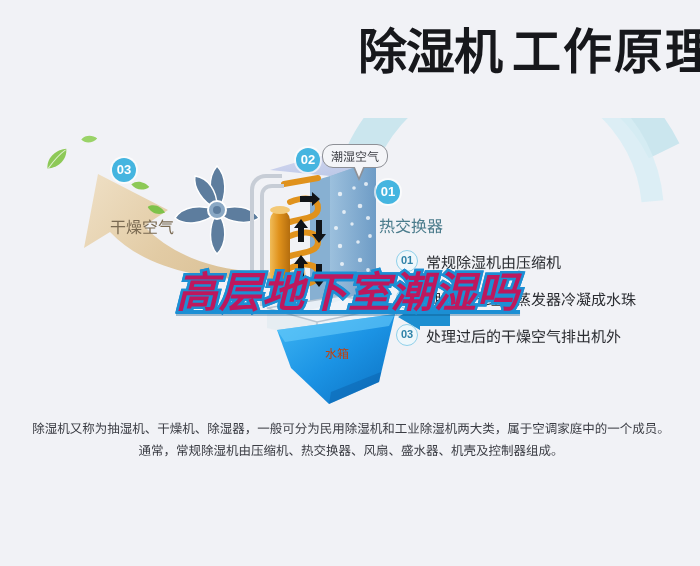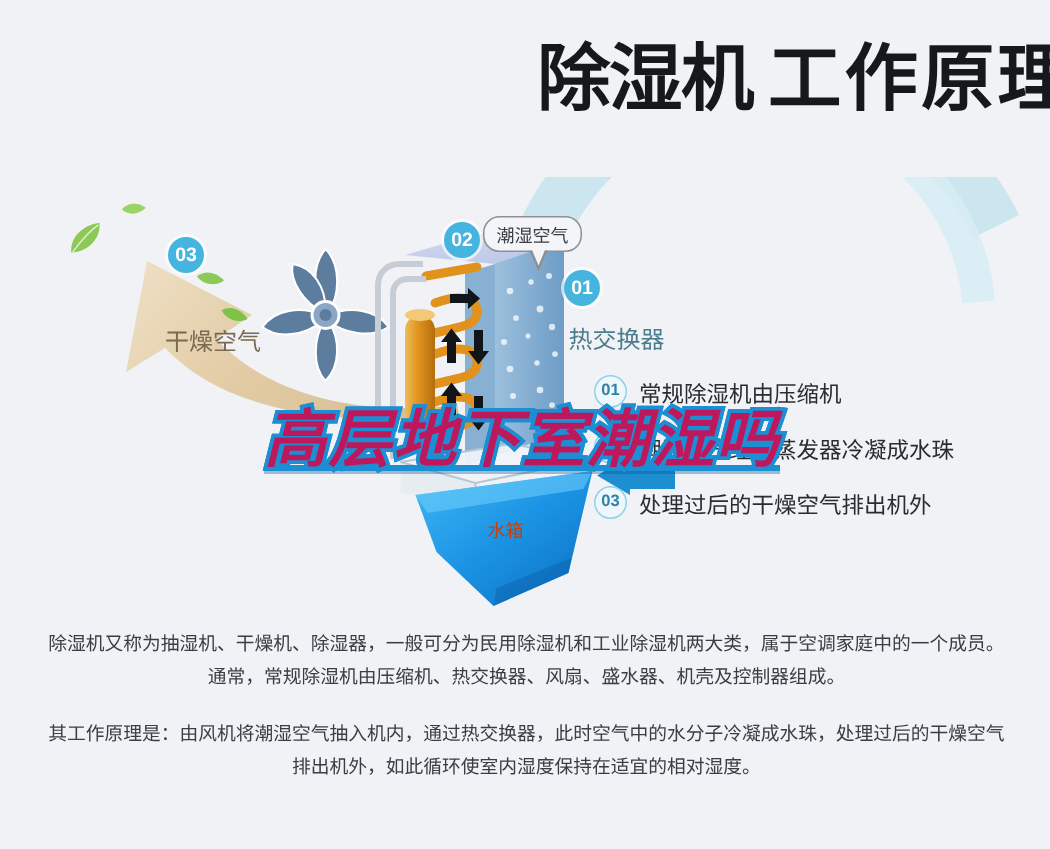--- a/index.html
+++ b/index.html
@@ -454,16 +454,15 @@
     <div class="step">
       <div class="step-badge">03</div>
       <div class="step-text">处理过后的干燥空气排出机外</div>
     </div>
   </div>
 
   <div class="overlay-title">高层地下室潮湿吗</div>
 
   <div class="body-copy">
     <p class="para">除湿机又称为抽湿机、干燥机、除湿器，一般可分为民用除湿机和工业除湿机两大类，属于空调家庭中的一个成员。通常，常规除湿机由压缩机、热交换器、风扇、盛水器、机壳及控制器组成。</p>
-    <p class="para">其工作原理是：由风机将潮湿空气抽入机内，通过热交换器，此时空气中的水分子冷凝成水珠，处理过后的干燥空气排出机外，如此循环使室内湿度保持在适宜的相对湿度。</p>
   </div>
 
 </div>
 
 </body></html>

